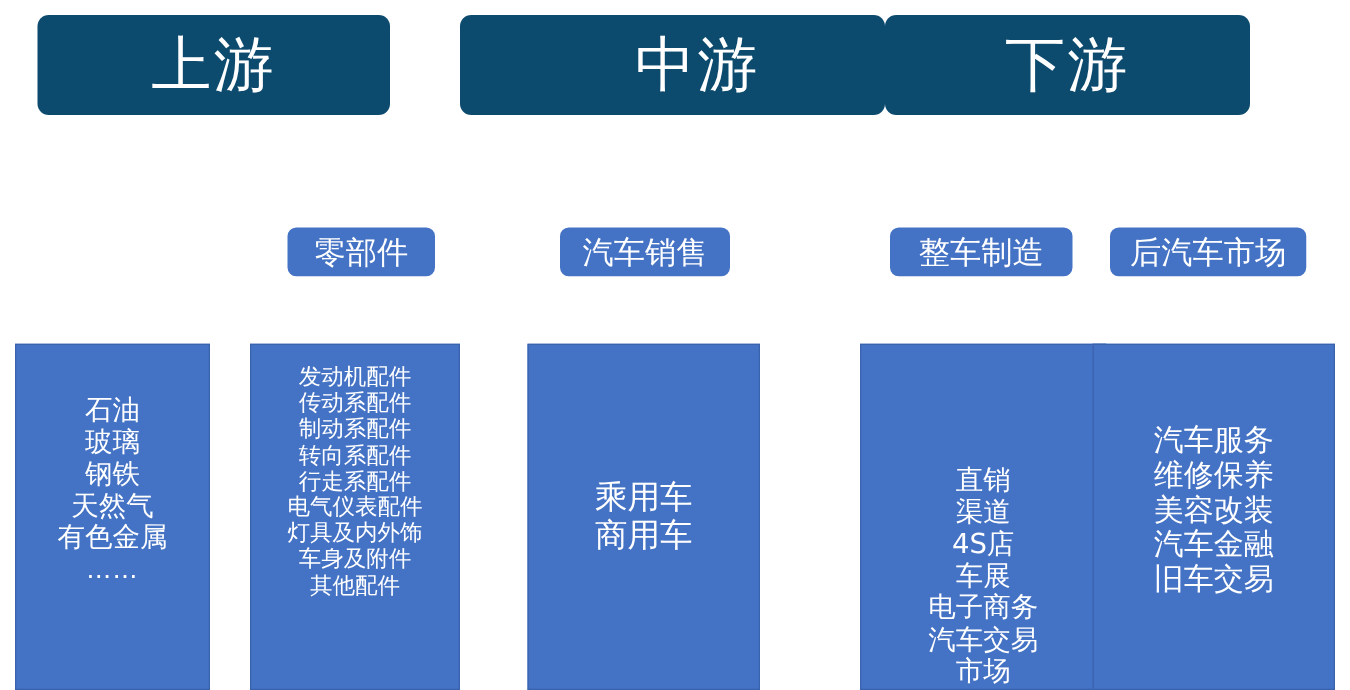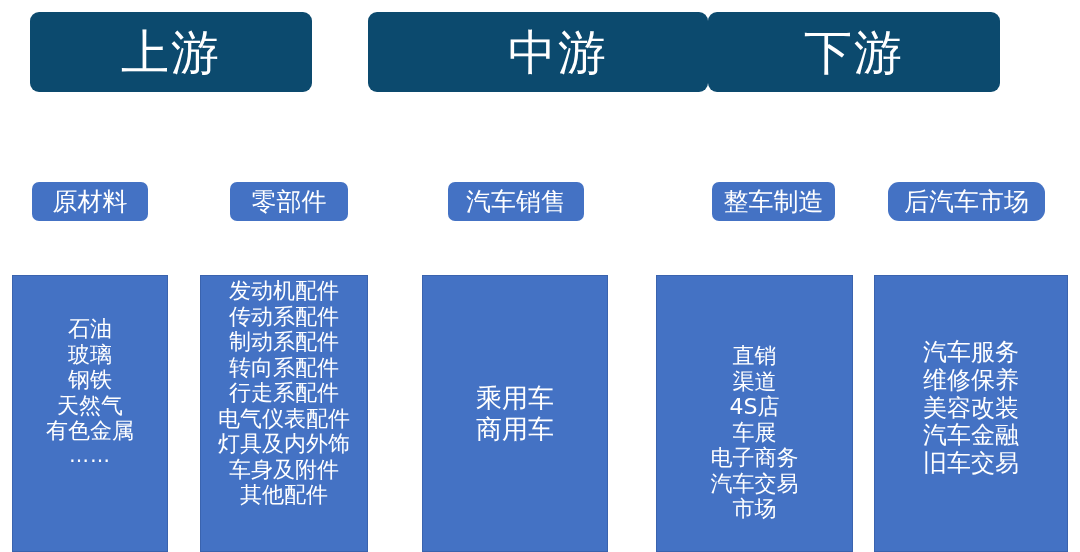--- a/index.html
+++ b/index.html
@@ -46,44 +46,44 @@
     display: flex;
     align-items: center;
     justify-content: center;
     color: #ffffff;
     font-size: 25px;
     line-height: 1;
   }
   .pill-0 { left: 32px;  top: 182px; width: 116px; height: 39px; }
   .pill-1 { left: 230px; top: 182px; width: 118px; height: 39px; }
   .pill-2 { left: 448px; top: 182px; width: 136px; height: 39px; }
-  .pill-3 { left: 712px; top: 182px; width: 123px; height: 39px; }
-  .pill-4 { left: 888px; top: 182px; width: 157px; height: 39px; border-radius: 11px; }
+  .pill-3 { left: 712px; top: 182px; width: 146px; height: 39px; }
+  .pill-4 { left: 888px; top: 182px; width: 157px; height: 39px; }
 
   
   .panel {
     position: absolute;
     background: #4472C4;
     border: 1px solid #3A63AE;
     box-sizing: border-box;
     color: #ffffff;
     display: flex;
     flex-direction: column;
     align-items: center;
     text-align: center;
     line-height: 1.16;
   }
   .panel-0 { left: 12px;  top: 275px; width: 156px; height: 277px;
              font-size: 22px; justify-content: flex-start; padding-top: 40px; }
   .panel-1 { left: 200px; top: 275px; width: 168px; height: 277px;
-             font-size: 22px; justify-content: flex-start; padding-top: 2px; }
+             font-size: 18px; justify-content: flex-start; padding-top: 16px; }
   .panel-2 { left: 422px; top: 275px; width: 186px; height: 277px;
              font-size: 26px; justify-content: center; }
-  .panel-3 { left: 656px; top: 275px; width: 197px; height: 277px;
-             font-size: 22px; justify-content: center; padding-top: 38px; }
+  .panel-3 { left: 688px; top: 275px; width: 197px; height: 277px;
+             font-size: 22px; justify-content: flex-end; padding-top: 38px; }
   .panel-4 { left: 874px; top: 275px; width: 194px; height: 277px;
              font-size: 24px; justify-content: flex-start; padding-top: 63px; }
 
   .panel-line { display: block; white-space: nowrap; }
   .panel-line.ellipsis { letter-spacing: 1px; font-size: 20px; }
 </style>
 </head>
 <body>
 
 <div class="stage">
@@ -91,23 +91,20 @@
   <div class="tier-header tier-upstream">
     <span>上游</span>
   </div>
   <div class="tier-header tier-midstream">
     <span>中游</span>
   </div>
   <div class="tier-header tier-downstream">
     <span>下游</span>
   </div>
 
-  <div class="cat-pill pill-0">
-    <span>原材料</span>
-  </div>
   <div class="cat-pill pill-2">
     <span>汽车销售</span>
   </div>
   <div class="cat-pill pill-1">
     <span>零部件</span>
   </div>
   <div class="cat-pill pill-3">
     <span>整车制造</span>
   </div>
   <div class="cat-pill pill-4">

